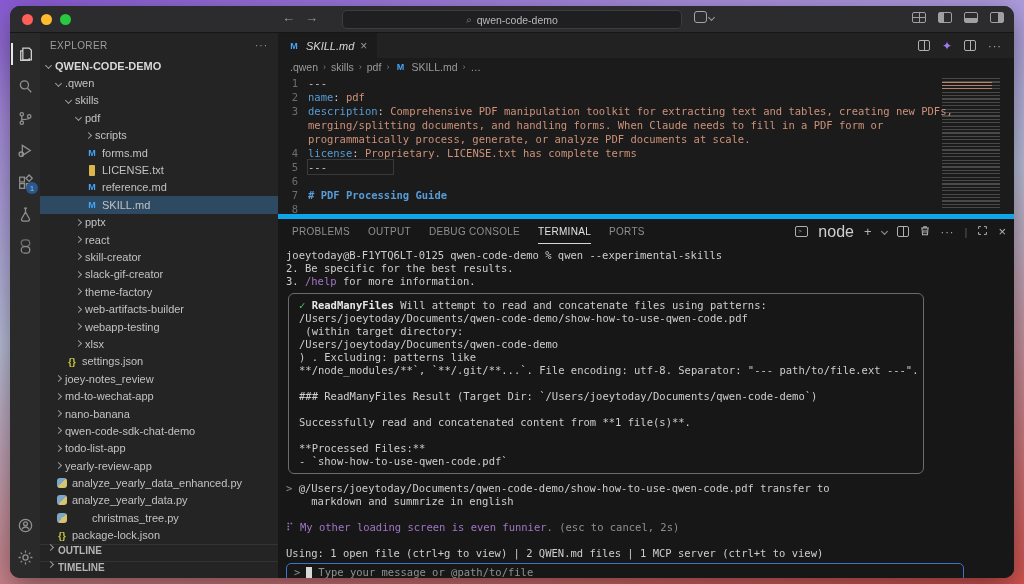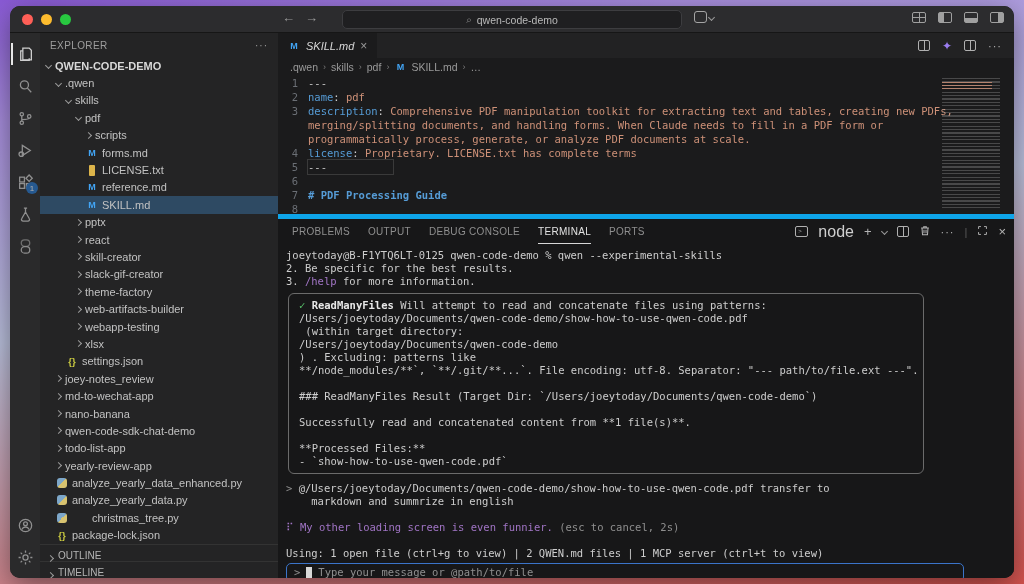--- a/index.html
+++ b/index.html
@@ -59,21 +59,21 @@
   .chev{ width:5px; height:5px; border-right:1.2px solid #9a9a9a; border-bottom:1.2px solid #9a9a9a; flex:0 0 auto;}
   .chev.right{ transform:rotate(-45deg);}
   .chev.down{ transform:rotate(45deg);}
   .fic{ width:12px; text-align:center; font-size:9px; font-weight:bold; flex:0 0 auto; display:inline-block;}
   .fic-md{ color:#42a5f5;}
   .fic-json{ color:#cbcb41; font-size:9.5px;}
   .fic-lic{ width:6px; height:11px; background:#dcb44a; border-radius:1px; margin:0 3px;}
   .fic-py{ width:10px; height:10px; border-radius:3px; margin:0 1px;
     background:linear-gradient(135deg,#7da7c9 0 50%,#d8c370 50% 100%);}
   .sb-sections{ flex:0 0 auto;}
-  .sect{ height:17px; display:flex; align-items:flex-end; gap:5px; padding-left:8px; border-top:1px solid #333; font-weight:normal; font-size:10px; color:#b5b5b5;}
+  .sect{ height:17px; display:flex; align-items:flex-start; gap:5px; padding-left:8px; border-top:1px solid #333; font-weight:bold; font-size:10px; color:#b5b5b5;}
   
   .editorcol{ flex:1; display:flex; flex-direction:column; min-width:0; background:#1b1b1c;}
   .tabbar{ height:25px; background:#222223; display:flex; align-items:stretch; flex:0 0 auto;}
   .tab{ background:#1b1b1c; display:flex; align-items:center; gap:6px; padding:0 10px; font-size:11px; color:#d8d8d8; border-right:1px solid #222223;}
   .tab .lbl{ font-style:italic;}
   .tab .x{ color:#9a9a9a; font-size:12px;}
   .tab-actions{ margin-left:auto; display:flex; align-items:center; gap:12px; padding-right:12px; color:#b5b5b5;}
   .sparkle{ color:#9b7df0; font-size:12px;}
   .mini-split{ width:12px; height:11px; border:1.2px solid #b0b0b0; border-radius:2px; position:relative;}
   .mini-split::before{ content:""; position:absolute; left:50%; top:0; bottom:0; width:1.2px; background:#b0b0b0;}

